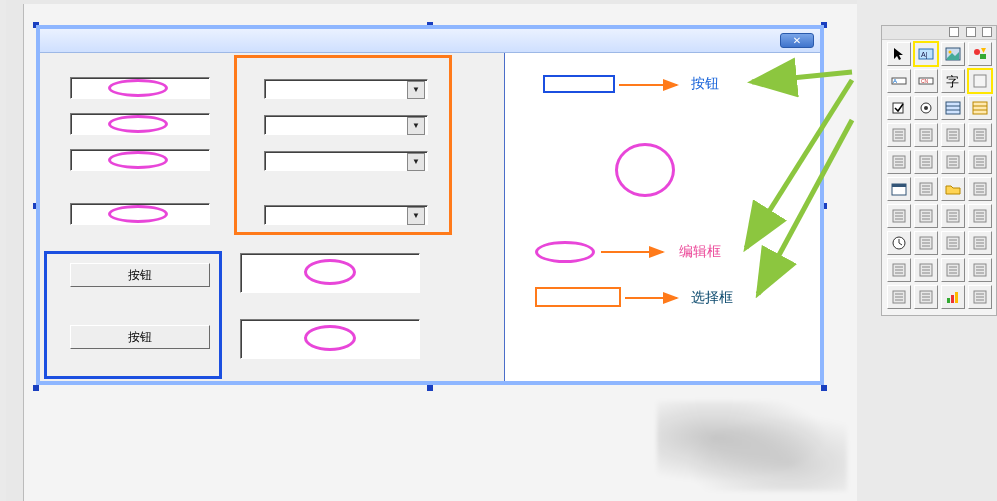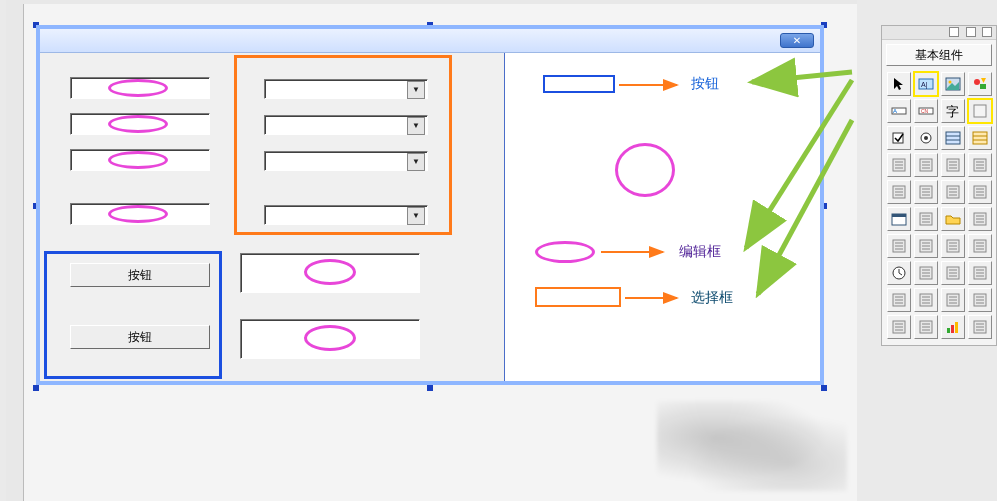--- a/index.html
+++ b/index.html
@@ -181,21 +181,21 @@
           <line x1="2" y1="7" x2="60" y2="7" stroke="#ff7a1a" stroke-width="2" marker-end="url(#ah1)"></line>
         </svg>
         <svg class="arrow-svg" style="left:94px; top:192px" width="72" height="14">
           <line x1="2" y1="7" x2="64" y2="7" stroke="#ff7a1a" stroke-width="2" marker-end="url(#ah1)"></line>
         </svg>
         <svg class="arrow-svg" style="left:118px; top:238px" width="62" height="14">
           <line x1="2" y1="7" x2="54" y2="7" stroke="#ff7a1a" stroke-width="2" marker-end="url(#ah1)"></line>
         </svg>
 
         <span class="legend-text" style="left:186px; top:22px; color:#1662d9">按钮</span>
-        <span class="legend-text" style="left:174px; top:190px; color:#4c1d95">编辑框</span>
+        <span class="legend-text" style="left:174px; top:190px; color:#ec4899">编辑框</span>
         <span class="legend-text" style="left:186px; top:236px; color:#0c4a6e">选择框</span>
       </div>
     </div>
   </div>
 
   <svg style="position:absolute; left:0; top:0; width:851px; height:400px; overflow:visible; pointer-events:none">
     <defs>
         <marker id="ga" markerWidth="10" markerHeight="10" refX="9" refY="4" orient="auto">
           <path d="M0,0 L10,4 L0,8 Z" fill="#8cc63f"></path>
         </marker>
@@ -209,21 +209,20 @@
 </div>
 
 <div class="palette">
   <div class="palette-titlewrap">
     <span style="position:absolute; right:4px; top:0">
       <span class="mini-ctl"></span>
       <span class="mini-ctl"></span>
       <span class="mini-ctl"></span>
     </span>
   </div>
-  <div class="palette-header">基本组件</div>
   <div class="palette-grid" id="palette-grid">
       <div class="tool">
         <svg viewBox="0 0 16 16">
           <path d="M3 2 L3 13 L6 10 L8 14 L10 13 L8 9 L12 9 Z" fill="#000"></path>
         </svg>
       </div>
       <div class="tool hl-yellow">
         <svg viewBox="0 0 16 16">
           <rect x="1" y="3" width="14" height="10" fill="#bde1ff" stroke="#2b6fb3"></rect>
           <text x="3" y="11" font-size="7" fill="#114">A|</text>

